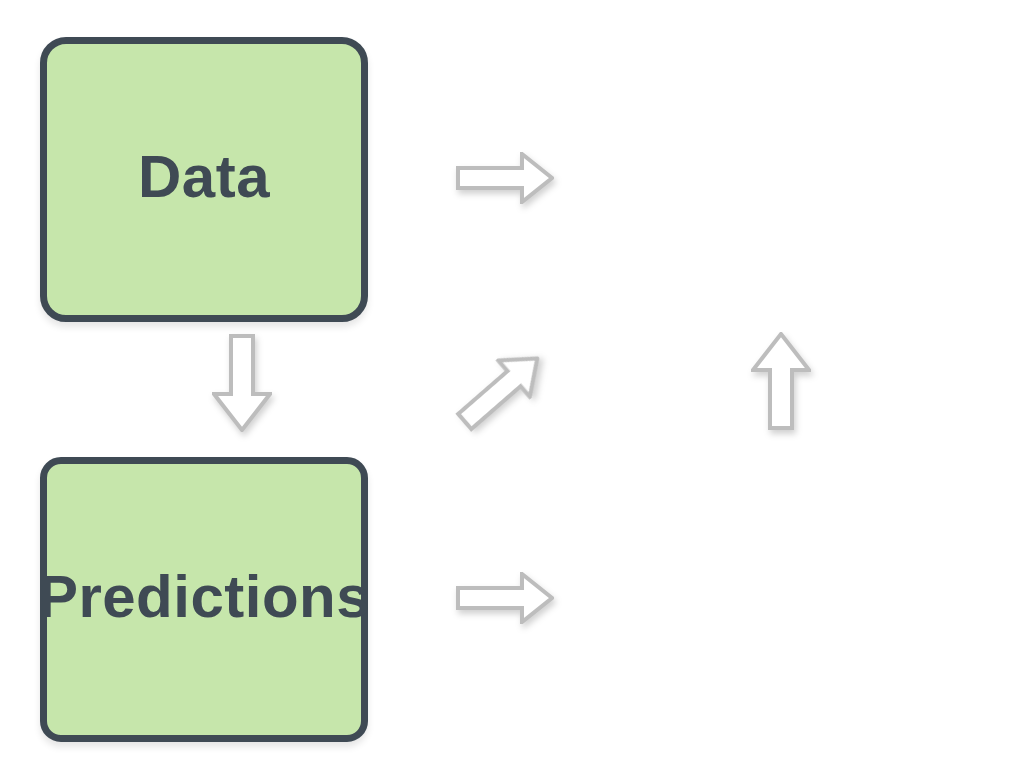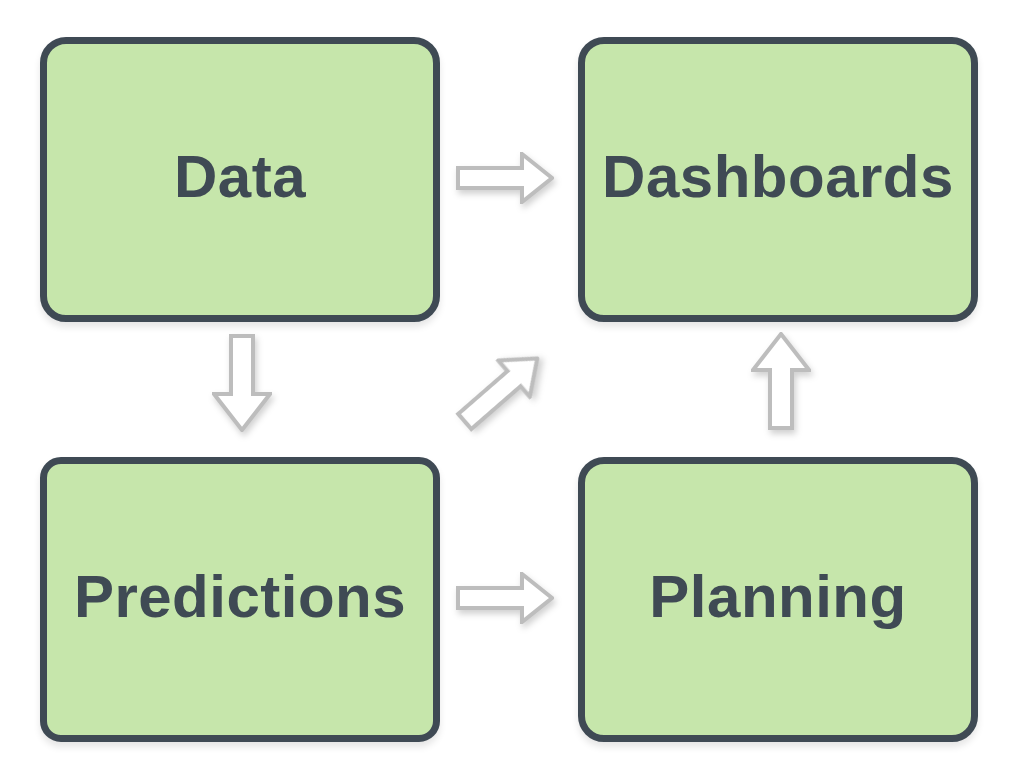--- a/index.html
+++ b/index.html
@@ -13,21 +13,21 @@
     font-family: "Liberation Sans", sans-serif;
     overflow: hidden;
     position: relative;
   }
   .canvas {
     position: absolute;
     inset: 0;
   }
   .node {
     position: absolute;
-    width: 400px;
+    width: 328px;
     height: 285px;
     box-sizing: border-box;
     background: var(--node-fill, #c6e6ab);
     border: 7px solid var(--node-border, #3f4a54);
     border-radius: 26px;
     display: flex;
     align-items: center;
     justify-content: center;
     box-shadow: 0 5px 7px rgba(0,0,0,0.10);
   }
@@ -66,31 +66,25 @@
 </style>
 </head>
 <body style="--background: #ffffff; --node-fill: #c6e6ab; --node-border: #3f4a54; --node-text: #3f4a54; --arrow-fill: #ffffff; --arrow-stroke: #bdbdbd;">
 
 <div class="canvas">
 
   <div class="node" id="node-data">
     <span class="node-label">Data</span>
   </div>
 
-  <div class="node" id="node-dashboards">
-    <span class="node-label">Dashboards</span>
-  </div>
 
   <div class="node" id="node-predictions">
     <span class="node-label">Predictions</span>
   </div>
 
-  <div class="node" id="node-planning">
-    <span class="node-label">Planning</span>
-  </div>
 
   <div class="arrow" id="arrow-data-dashboards">
     <svg width="100%" height="100%" viewBox="0 0 98 52" preserveAspectRatio="none">
       <path d="M2,16 H66 V2 L96,26 L66,50 V36 H2 Z"></path>
     </svg>
   </div>
 
   <div class="arrow" id="arrow-data-predictions">
     <svg width="100%" height="100%" viewBox="0 0 60 98" preserveAspectRatio="none">
       <path d="M19,2 H41 V60 H58 L30,96 L2,60 H19 Z"></path>

